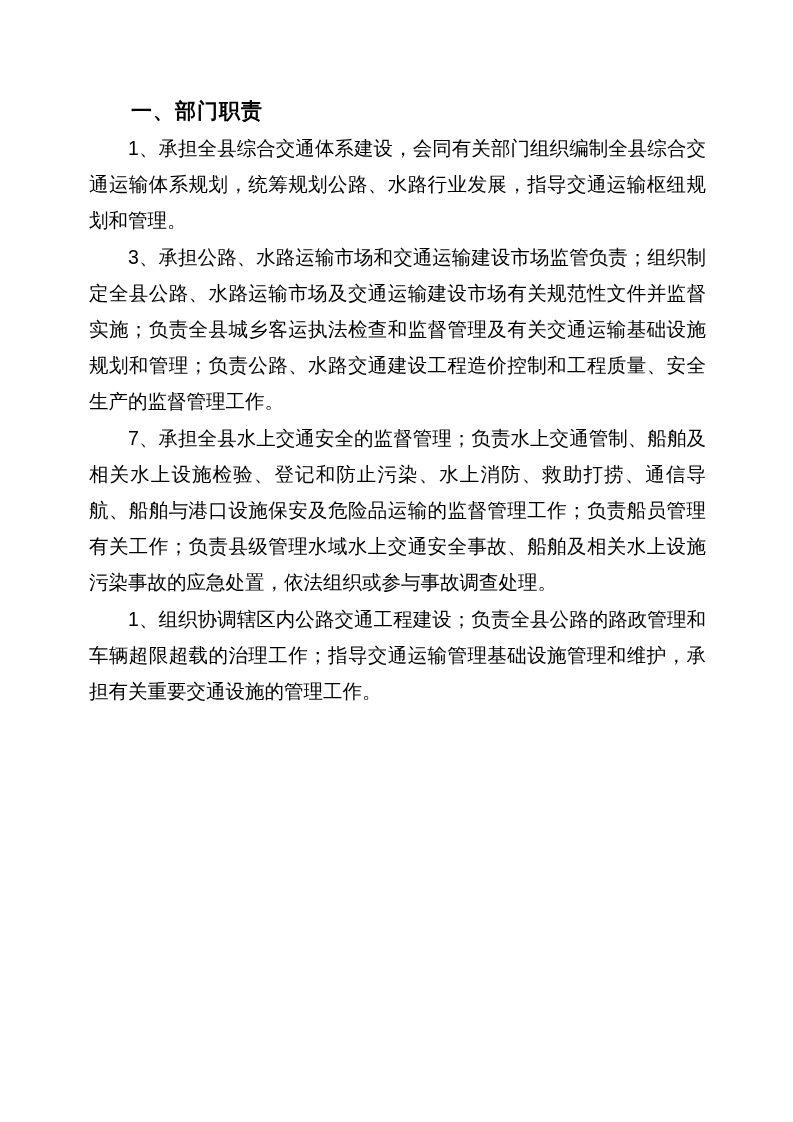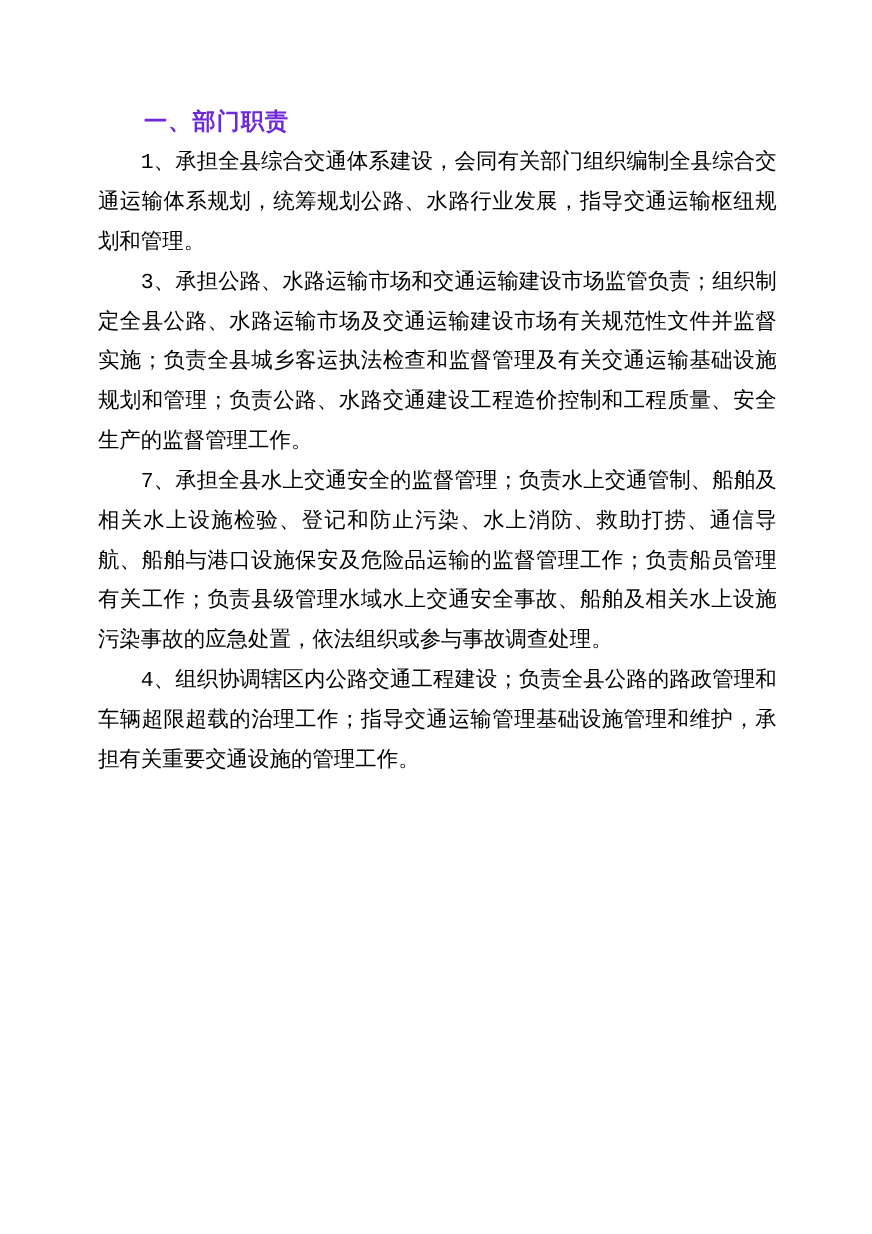--- a/index.html
+++ b/index.html
@@ -22,39 +22,39 @@
     width: 617px;
     color: #000000;
   }
   .heading {
     margin: 0;
     font-family: "Liberation Sans", "DejaVu Sans", sans-serif;
     font-weight: bold;
     font-size: 21px;
     line-height: 38px;
     text-indent: 2em;
-    color: #6d28d9;
+    color: #000000;
     letter-spacing: 1px;
   }
   .body-text p {
     margin: 0;
-    font-family: Liberation Mono, monospace;
+    font-family: Liberation Sans, sans-serif;
     font-size: 19.5px;
     line-height: 36.2px;
     text-indent: 2em;
     text-align: justify;
     color: #000000;
   }
 </style>
 </head>
 <body>
 
 <div class="page">
   <div class="content">
     <h1 class="heading">一、部门职责</h1>
     <div class="body-text" id="paragraph-list">
         <p>1、承担全县综合交通体系建设，会同有关部门组织编制全县综合交通运输体系规划，统筹规划公路、水路行业发展，指导交通运输枢纽规划和管理。</p>
         <p>3、承担公路、水路运输市场和交通运输建设市场监管负责；组织制定全县公路、水路运输市场及交通运输建设市场有关规范性文件并监督实施；负责全县城乡客运执法检查和监督管理及有关交通运输基础设施规划和管理；负责公路、水路交通建设工程造价控制和工程质量、安全生产的监督管理工作。</p>
         <p>7、承担全县水上交通安全的监督管理；负责水上交通管制、船舶及相关水上设施检验、登记和防止污染、水上消防、救助打捞、通信导航、船舶与港口设施保安及危险品运输的监督管理工作；负责船员管理有关工作；负责县级管理水域水上交通安全事故、船舶及相关水上设施污染事故的应急处置，依法组织或参与事故调查处理。</p>
-        <p>4、组织协调辖区内公路交通工程建设；负责全县公路的路政管理和车辆超限超载的治理工作；指导交通运输管理基础设施管理和维护，承担有关重要交通设施的管理工作。</p>
+        <p>1、组织协调辖区内公路交通工程建设；负责全县公路的路政管理和车辆超限超载的治理工作；指导交通运输管理基础设施管理和维护，承担有关重要交通设施的管理工作。</p>
       </div>
   </div>
 </div>
 
 </body></html>

